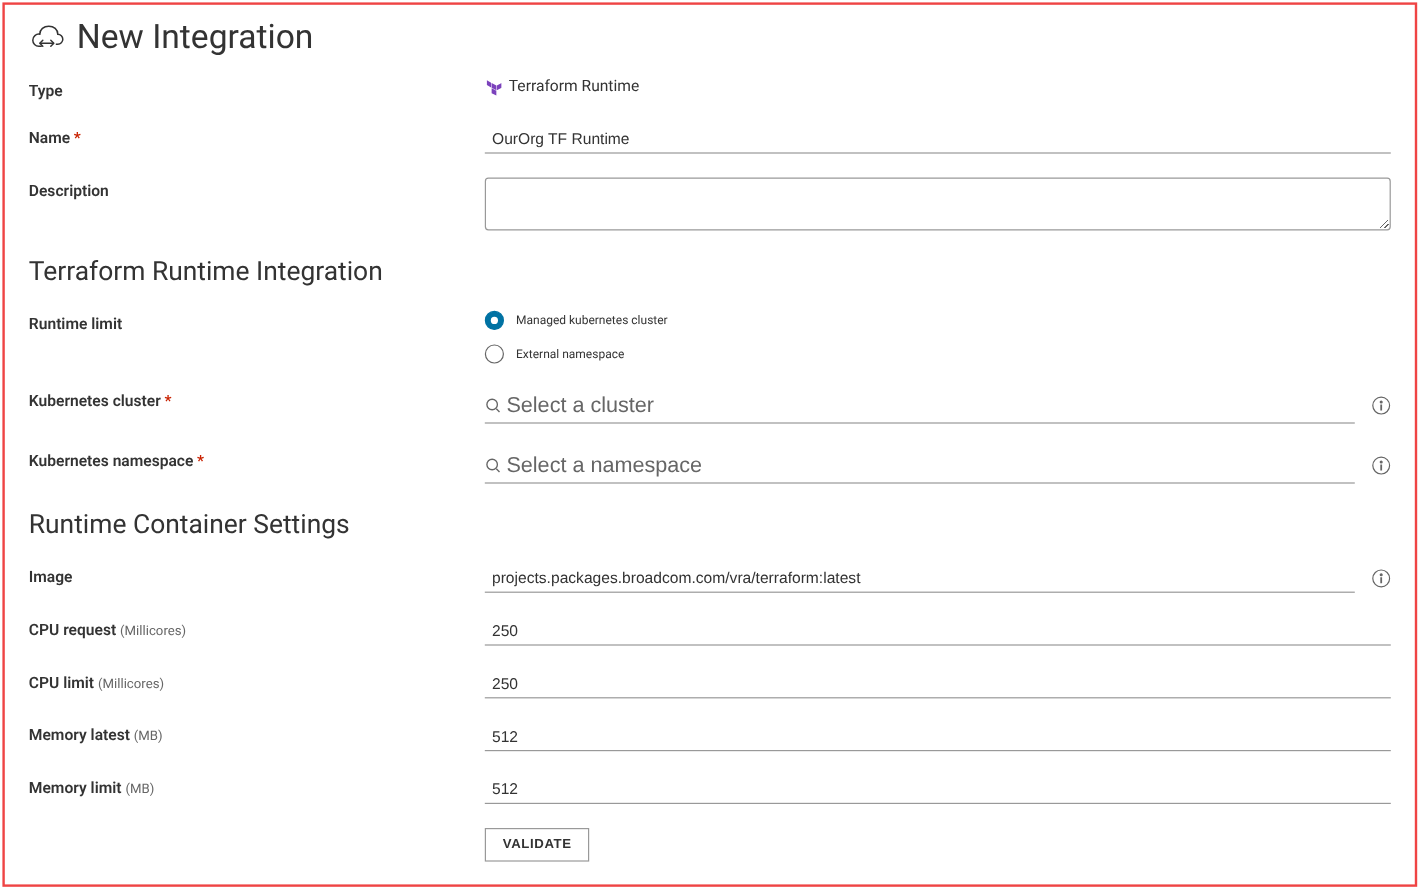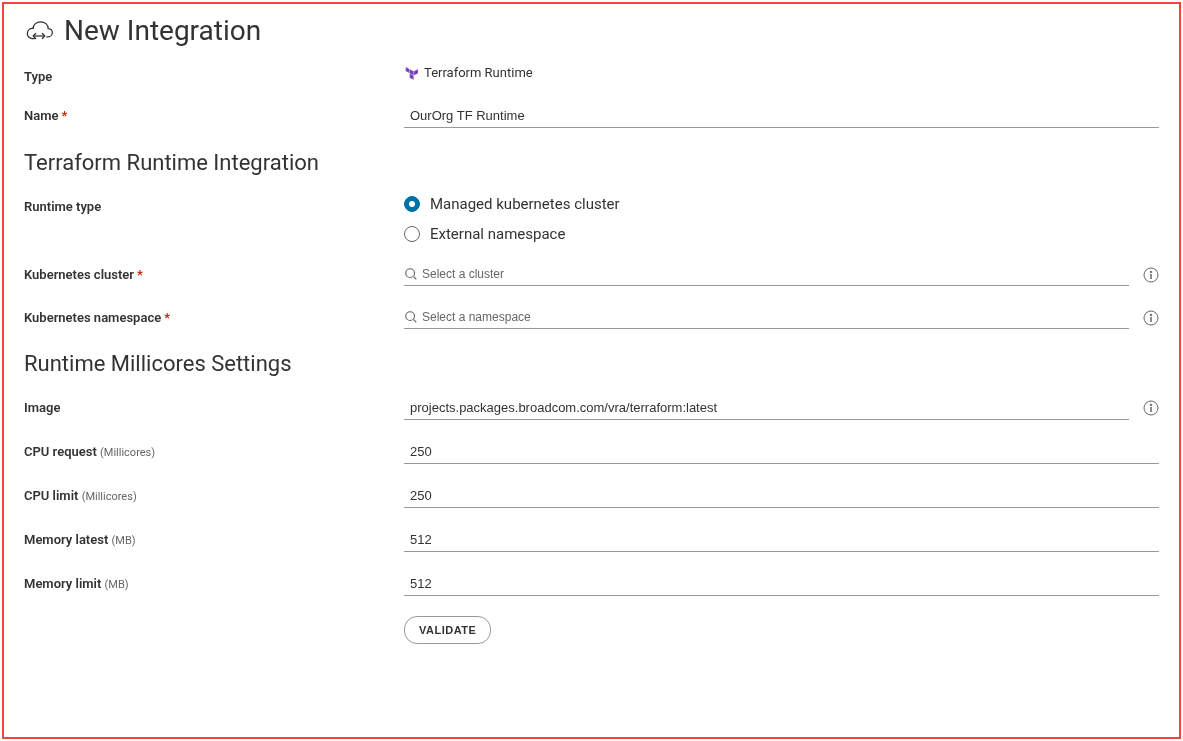--- a/index.html
+++ b/index.html
@@ -105,21 +105,21 @@
     }
     .radio-group {
       display: flex;
       flex-direction: column;
       gap: 12px;
     }
     .radio-option {
       display: flex;
       align-items: center;
       gap: 10px;
-      font-size: 15px;
+      font-size: 10px;
       color: #333;
       cursor: pointer;
     }
     .radio-circle {
       width: 16px;
       height: 16px;
       border: 1px solid #666;
       border-radius: 50%;
       display: flex;
       align-items: center;
@@ -144,21 +144,21 @@
     }
     .search-icon {
       width: 14px;
       height: 14px;
       flex-shrink: 0;
     }
     .search-input {
       border: none;
       background: transparent;
       padding: 4px 4px;
-      font-size: 12px;
+      font-size: 18px;
       width: 100%;
       outline: none;
       color: #ec4899;
     }
     .search-input::placeholder {
       color: #666;
     }
     .info-icon {
       width: 16px;
       height: 16px;
@@ -167,21 +167,21 @@
       cursor: help;
     }
     .validate-btn {
       border: 1px solid #999;
       background: #fff;
       color: #333;
       font-size: 11px;
       font-weight: 600;
       letter-spacing: 0.5px;
       padding: 7px 14px;
-      border-radius: 13px;
+      border-radius: 0;
       cursor: pointer;
       text-transform: uppercase;
     }
     .btn-row {
       margin-left: 380px;
       margin-top: 10px;
     }
   </style>
 </head>
 <body>
@@ -211,25 +211,31 @@
 
   <div class="form-row">
     <div class="form-label">
       <span>Name</span><span class="required">*</span>
     </div>
     <div class="form-field">
       <input type="text" class="underline-input" value="OurOrg TF Runtime" style="">
     </div>
   </div>
 
+  <div class="form-row">
+    <div class="form-label">Description</div>
+    <div class="form-field">
+      <textarea class="textarea-box" style=""></textarea>
+    </div>
+  </div>
 
   <h2 class="section-title">Terraform Runtime Integration</h2>
 
   <div class="form-row">
-    <div class="form-label">Runtime type</div>
+    <div class="form-label">Runtime limit</div>
     <div class="form-field">
       <div class="radio-group">
         <label class="radio-option">
           <span class="radio-circle selected">
               <span class="radio-dot"></span>
             </span>
           <span>Managed kubernetes cluster</span>
         </label>
         <label class="radio-option">
           <span class="radio-circle"></span>
@@ -272,21 +278,21 @@
         <input type="text" class="search-input" placeholder="Select a namespace" style="">
       </div>
       <svg class="info-icon" viewBox="0 0 16 16" fill="none" stroke="#666" stroke-width="1">
         <circle cx="8" cy="8" r="7"></circle>
           <circle cx="8" cy="5" r="0.8" fill="#666"></circle>
           <line x1="8" y1="7" x2="8" y2="12" stroke-width="1.5"></line>
       </svg>
     </div>
   </div>
 
-  <h2 class="section-title">Runtime Millicores Settings</h2>
+  <h2 class="section-title">Runtime Container Settings</h2>
 
   <div class="form-row">
     <div class="form-label">Image</div>
     <div class="form-field">
       <input type="text" class="underline-input" value="projects.packages.broadcom.com/vra/terraform:latest" style="">
       <svg class="info-icon" viewBox="0 0 16 16" fill="none" stroke="#666" stroke-width="1">
         <circle cx="8" cy="8" r="7"></circle>
           <circle cx="8" cy="5" r="0.8" fill="#666"></circle>
           <line x1="8" y1="7" x2="8" y2="12" stroke-width="1.5"></line>
       </svg>

